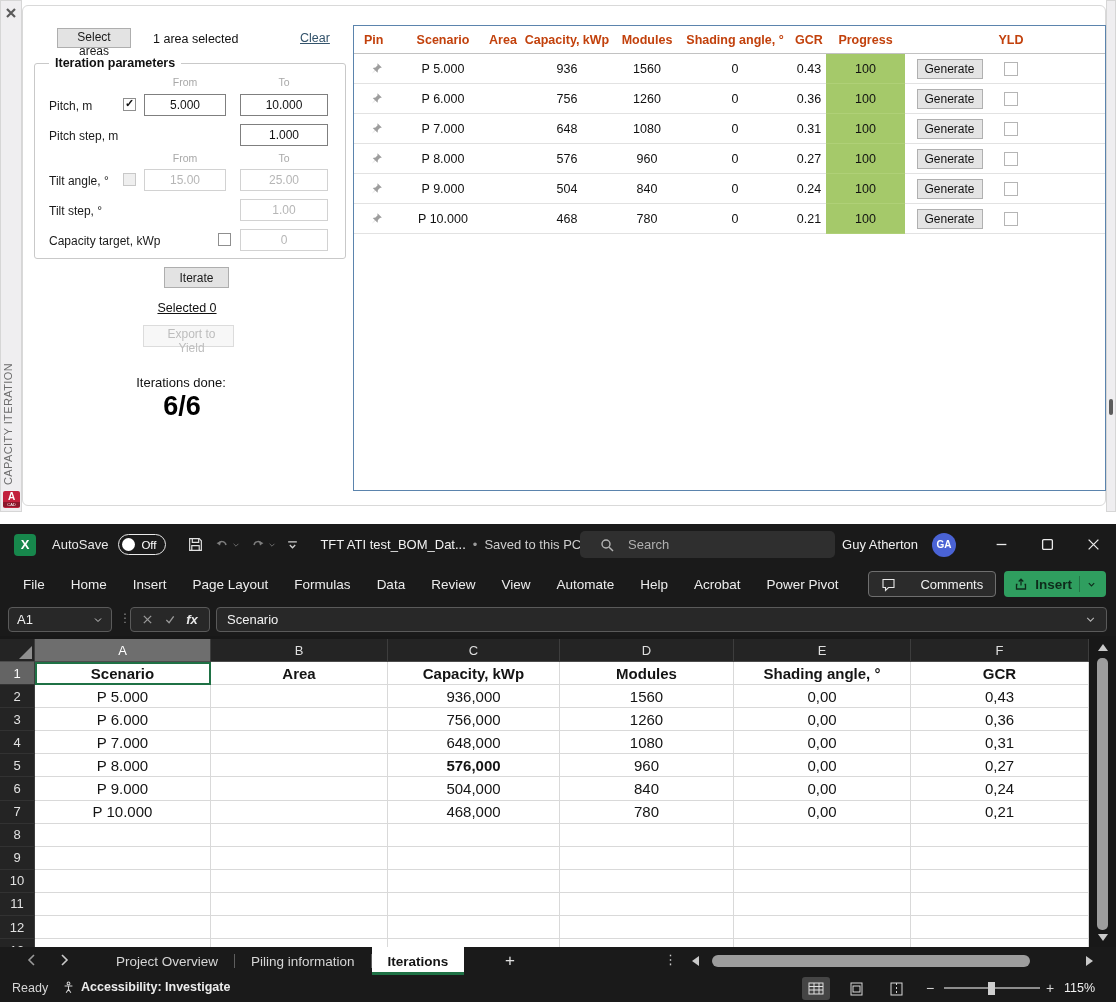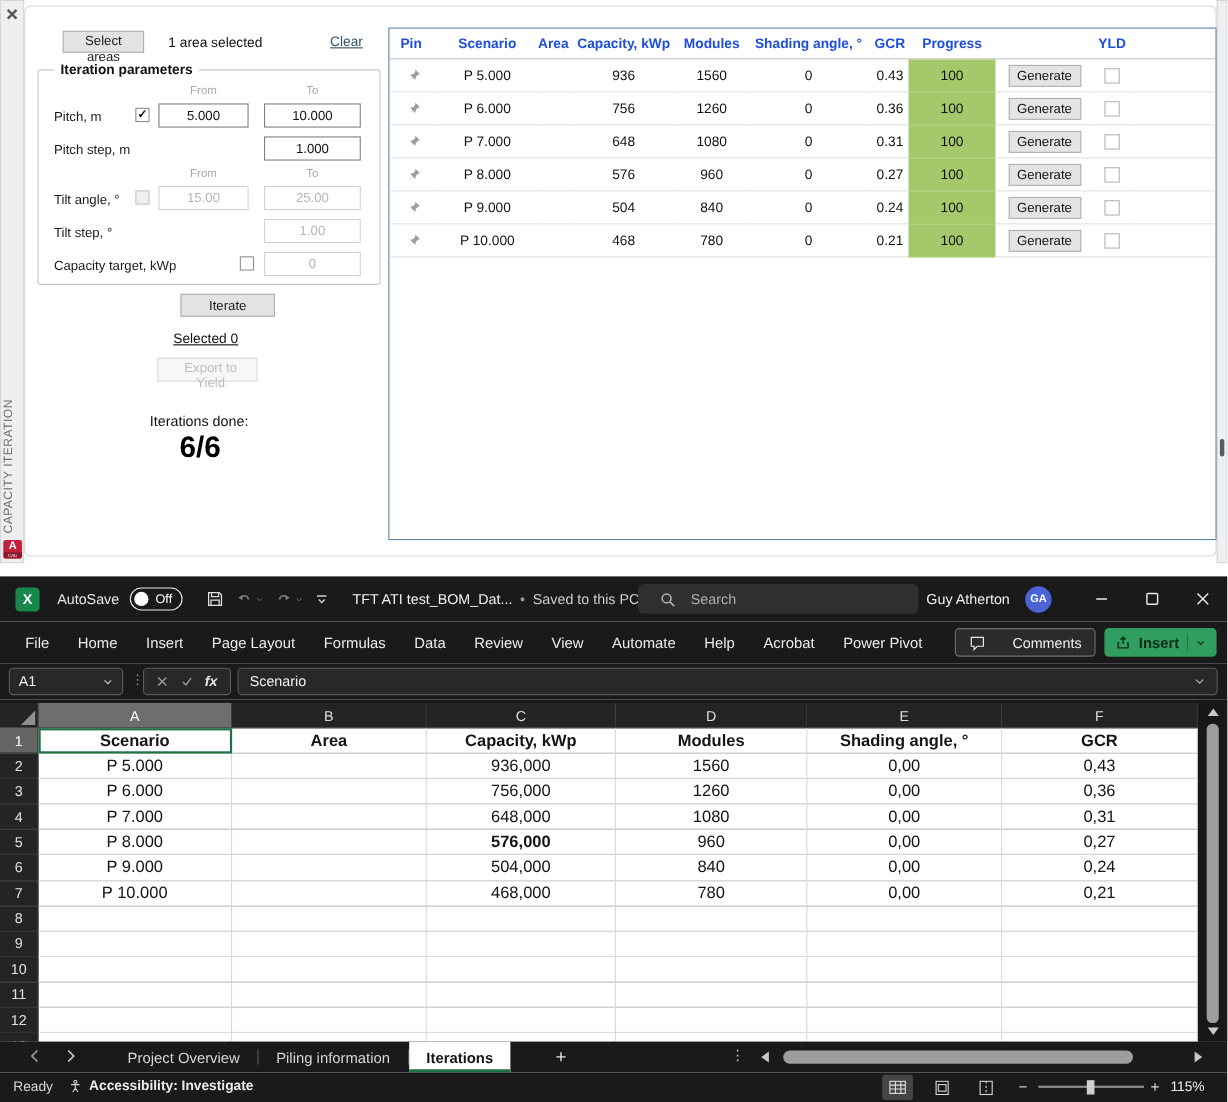--- a/index.html
+++ b/index.html
@@ -31,30 +31,30 @@
   .fs-legend{position:absolute;left:14px;top:-8px;background:#fff;padding:0 6px;font-size:12.5px;font-weight:bold;color:#111;}
   .fs-subhdr{position:absolute;font-size:10.5px;color:#a8a8a8;width:82px;text-align:center;}
   .fs-label{position:absolute;left:14px;font-size:12px;color:#1a1a1a;}
   .fs-input{position:absolute;height:22px;border:1px solid #7f7f7f;background:#fff;font-size:12px;color:#111;text-align:center;padding:0;}
   .fs-input.dis{border-color:#d2d2d2;color:#b6b6b6;}
   .cb{display:inline-block;width:13px;height:13px;background:#fff;border:1px solid #8f8f8f;position:relative;cursor:pointer;}
   .cb.checked::after{content:"\2713";position:absolute;left:1px;top:-2px;font-size:11px;font-weight:bold;color:#111;}
   .cb.dis{background:#efefef;border-color:#c8c8c8;cursor:default;}
   .cb.abs{position:absolute;}
 
-  .iterate-btn{position:absolute;left:141px;top:261px;width:86px;height:21px;}
+  .iterate-btn{position:absolute;left:141px;top:261px;width:65px;height:21px;}
   .sel-count{position:absolute;left:164px;top:295px;transform:translateX(-50%);font-size:12.5px;color:#111;text-decoration:underline;}
   .export-btn{position:absolute;left:120px;top:319px;width:91px;height:22px;padding-left:12px;}
   .itdone-label{position:absolute;left:158px;top:369px;transform:translateX(-50%);font-size:13px;color:#111;}
   .itdone-value{position:absolute;left:159px;top:385px;transform:translateX(-50%);font-size:27px;font-weight:bold;color:#000;}
 
   
   .res-table{position:absolute;left:330px;top:19px;width:753px;height:466px;border:1px solid #5b84ad;background:#fff;overflow:hidden;}
   .res-head,.res-row{display:grid;grid-template-columns:44px 90px 30px 98px 62px 114px 34px 79px 89px 34px 1fr;}
-  .res-head{height:28px;font-size:12.5px;font-weight:bold;color:#1d4ed8;}
+  .res-head{height:28px;font-size:12.5px;font-weight:bold;color:#c2410c;}
   .res-head>div{display:flex;align-items:center;justify-content:center;border-bottom:1px solid #c2c2c2;height:100%;}
   .res-head .h-pin{justify-content:flex-start;padding-left:10px;}
   .res-row{height:30px;font-size:12.5px;color:#111;}
   .res-row .rc{display:flex;align-items:center;justify-content:center;height:100%;border-bottom:1px solid #e2e2e2;}
   .rc.c-progress{background:#a5c96a;border-bottom:1px solid #afd077;}
   .gen-btn{width:66px;height:20px;background:#e4e4e4;border:1px solid #b0b0b0;font-size:12px;color:#111;cursor:pointer;}
   .yld-cb{width:14px;height:14px;border:1px solid #b5b5b5;background:#fff;cursor:pointer;}
 
   
   .xl-titlebar{position:absolute;left:0;top:524px;width:1116px;height:41px;background:#1a1a1a;display:flex;align-items:center;color:#e8e8e8;}

